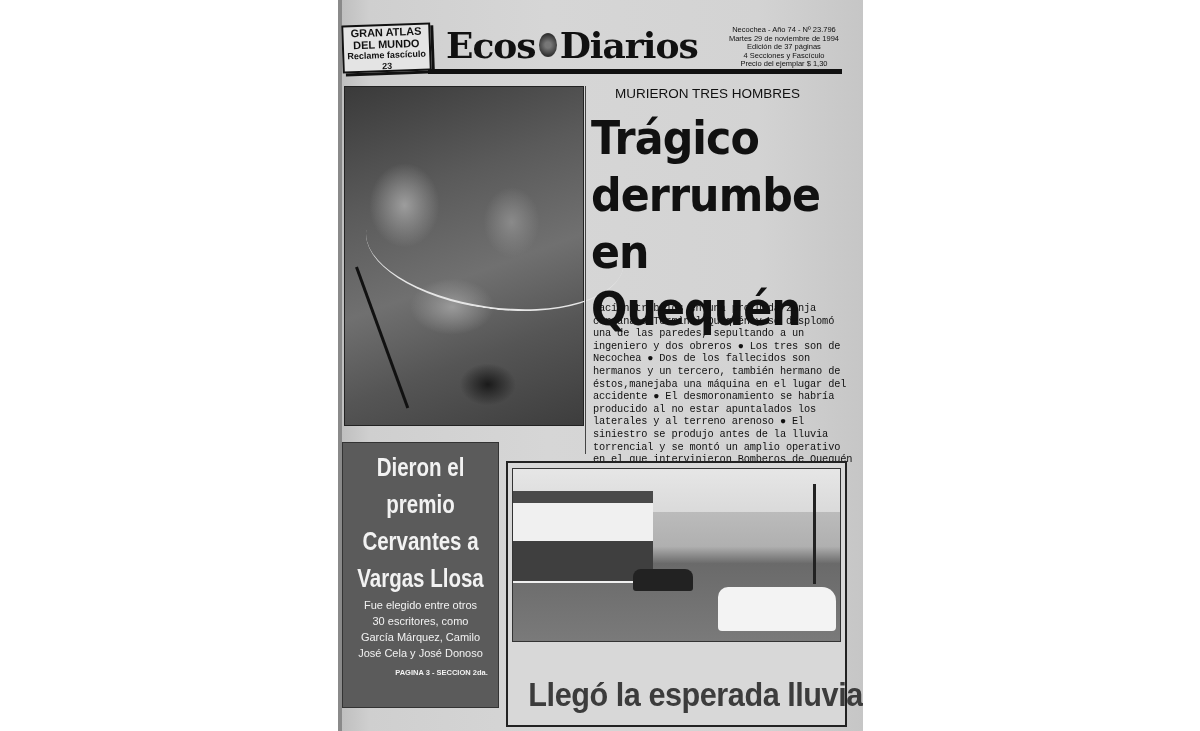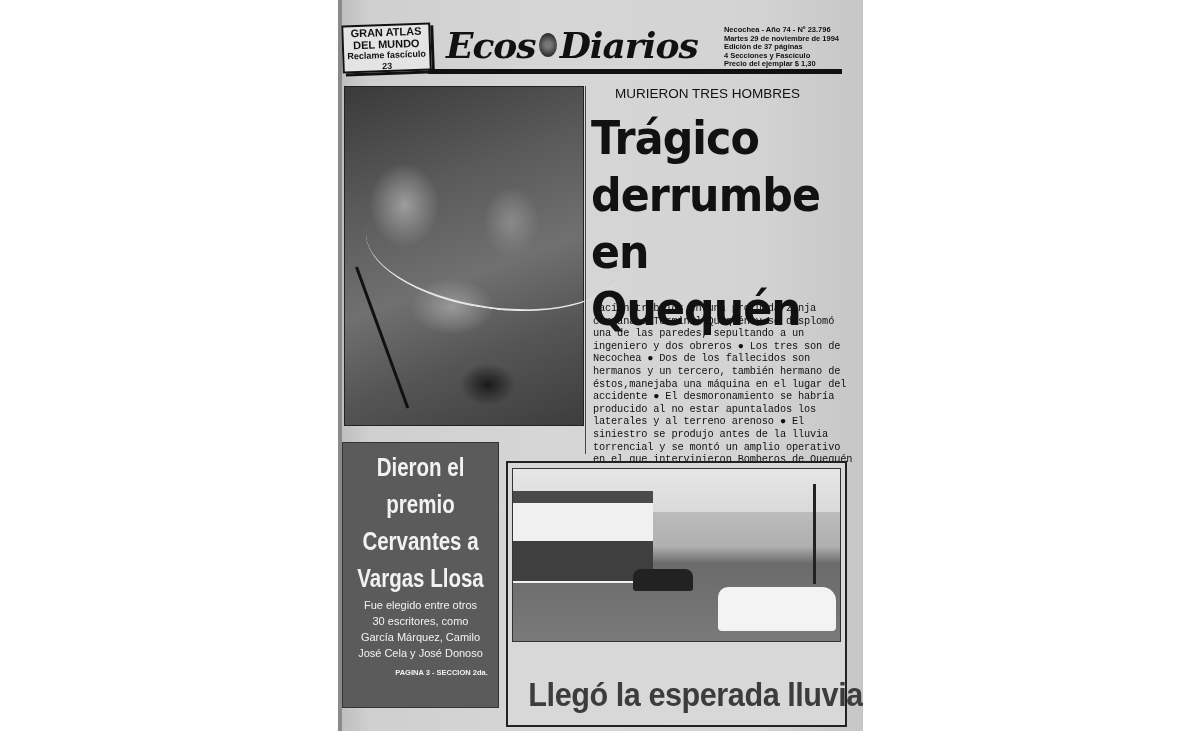--- a/index.html
+++ b/index.html
@@ -18,31 +18,31 @@
     
     .promo-box {
       position: absolute; left: 4px; top: 24px; width: 85px; height: 44px;
       background: #e4e4e4; border: 2px solid #111; transform: rotate(-2deg);
       text-align: center; color: #111; box-shadow: 3px 3px 0 #111;
     }
     .promo-line1, .promo-line2 { font-weight: bold; font-size: 11px; line-height: 12px; display:block; }
     .promo-line3 { font-weight: bold; font-size: 9px; line-height: 11px; display:block; }
     .logo {
       position: absolute; left: 108px; top: 24px; width: 265px; height: 48px;
-      font-family: "DejaVu Serif", serif; font-style: italic; font-weight: bold;
+      font-family: "DejaVu Serif", serif; font-weight: bold;
       font-size: 36px; color: #111; white-space: nowrap; letter-spacing: -1px;
     }
     .logo .seal {
       display: inline-block; width: 18px; height: 24px; border-radius: 50%;
       background: radial-gradient(circle, #777 20%, #333 70%); vertical-align: middle;
       margin: 0 3px; position: relative; top: -4px;
     }
     .edition {
-      position: absolute; right: 24px; top: 26px; text-align: left;
-      font-size: 7.5px; font-weight: bold; line-height: 8.5px; color: #111;
+      position: absolute; right: 24px; top: 26px; text-align: center;
+      font-size: 7.5px; font-weight: normal; line-height: 8.5px; color: #111;
     }
     .masthead-rule { position: absolute; left: 90px; top: 69px; width: 414px; height: 5px; background: #111; }
 
     
     .lead-photo {
       position: absolute; left: 6px; top: 86px; width: 238px; height: 338px;
       background:
         radial-gradient(ellipse 40px 30px at 60% 88%, #1a1a1a 0%, transparent 70%),
         radial-gradient(ellipse 60px 40px at 45% 65%, #9a9a9a 0%, transparent 70%),
         radial-gradient(ellipse 40px 50px at 70% 40%, #8a8a8a 0%, transparent 70%),

